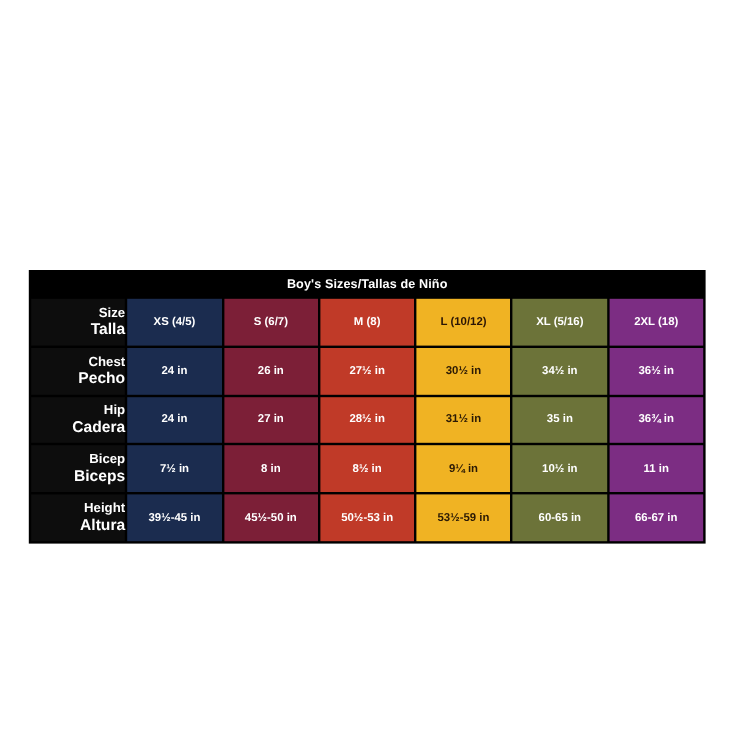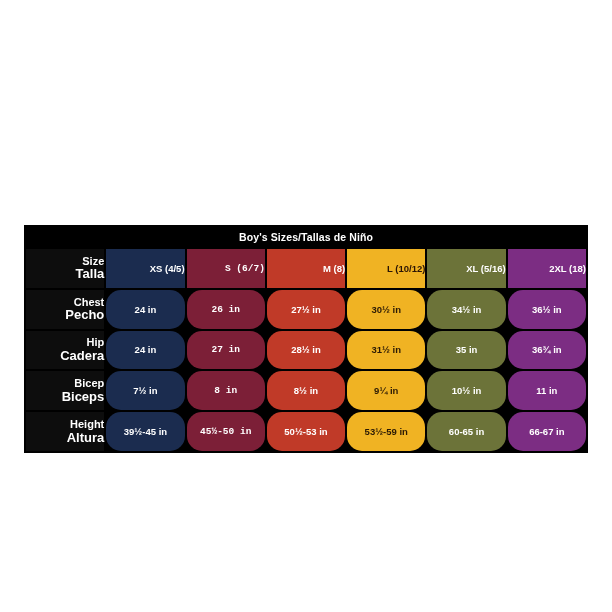--- a/index.html
+++ b/index.html
@@ -64,35 +64,34 @@
     font-weight: bold;
   }
 
   td.data-cell {
     text-align: center;
     color: #ffffff;
     font-size: 9.5px;
     font-weight: bold;
     padding: 0;
     vertical-align: middle;
-    border-radius: 15px;
   }
 
   td.header-cell {
-    text-align: right;
+    text-align: center;
     color: #ffffff;
     font-size: 9.5px;
     font-weight: bold;
     padding: 0;
     vertical-align: middle;
   }
 
   
   .col-1 { background: #1b2c4f; }
-  .col-2 { background: #7c1f37; font-family: Liberation Mono, monospace; }
+  .col-2 { background: #7c1f37; }
   .col-3 { background: #c03a28; }
   .col-4 { background: #f0b323; color: #2b1a05 !important; }
   .col-5 { background: #6c7339; }
   .col-6 { background: #7c2d83; margin-top: 17px; }
 
   .col-4.header-cell { color: #2b1505 !important; margin-top: 40px; }
 </style>
 </head>
 <body>
 

